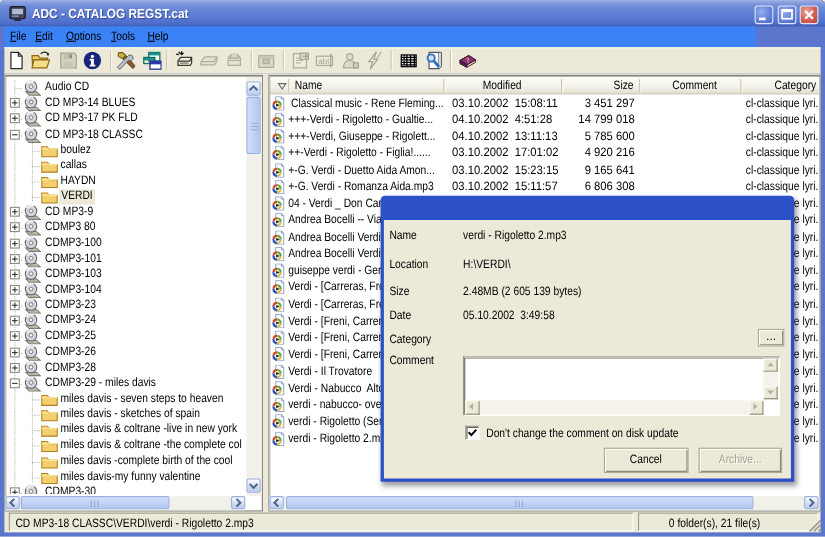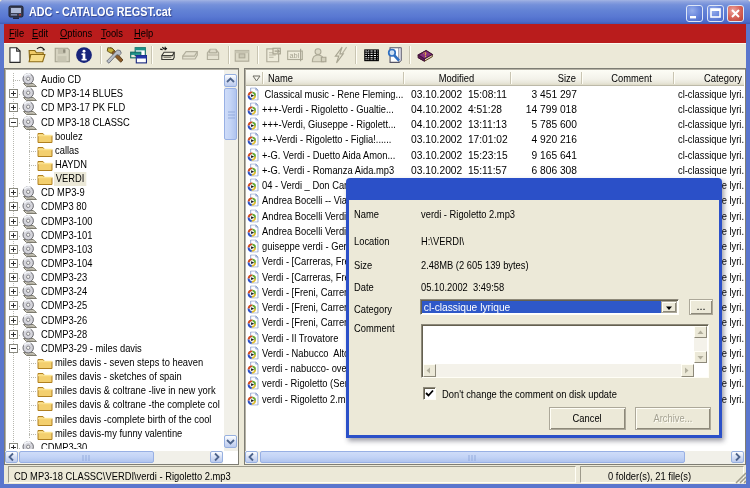--- a/index.html
+++ b/index.html
@@ -10,21 +10,21 @@
 .rnx{transform:scaleX(.93);transform-origin:100% 50%;white-space:nowrap}
 .ctx{transform:scaleX(.85);transform-origin:50% 50%;white-space:nowrap}
 .rtx{transform:scaleX(.85);transform-origin:100% 50%;white-space:nowrap}
 .frame{left:0;top:0;width:750px;height:488px;background:#5a76cd;border-radius:4px 4px 0 0}
 .titlebar{left:0;top:0;width:750px;height:24px;border-radius:4px 4px 0 0;
  background:linear-gradient(180deg,#a3b4e4 0%,#8ba1de 8%,#7490da 20%,#6282d5 45%,#5978d2 70%,#4d6cc9 90%,#3f5cb5 100%)}
 .titletxt{left:29px;top:5px;color:#fff;font-weight:bold;font-size:12px;text-shadow:1px 1px 1px rgba(10,20,80,.5)}
 .capbtn{top:5px;width:17px;height:17px;border-radius:3px;border:1px solid #dfe7f6}
 .b-min,.b-max{background:radial-gradient(circle at 35% 30%,#96aeeb 0%,#6d8ade 45%,#4766c6 100%)}
 .b-close{background:radial-gradient(circle at 35% 30%,#eda6a0 0%,#d9695f 45%,#bc3c30 100%)}
-.menubar{left:4px;top:24px;width:742px;height:19px;background:#b91c1c}
+.menubar{left:4px;top:24px;width:683px;height:19px;background:#3b82f6}
 .menubar span{position:absolute;top:3px}
 .toolbar{left:4px;top:43px;width:742px;height:24px;background:#ece9d8;box-shadow:inset 0 1px 0 #fbfaf1}
 .tsep{top:46px;width:1px;height:18px;background:#c9c5b2;box-shadow:1px 0 0 #fffef6}
 .panel{background:#fff;border:1px solid #7e7d74;box-shadow:inset 1px 1px 0 #b5b2a5}
 .treerow{height:14px;white-space:nowrap}
 .expbox{width:9px;height:9px;background:#fff;border:1px solid #8a8a80}
 .expbox i{position:absolute;background:#303030}
 .expbox .eh{left:1px;top:3px;width:5px;height:1px}
 .expbox .ev{left:3px;top:1px;width:1px;height:5px}
 .lrow{height:15px;white-space:nowrap}
@@ -580,26 +580,20 @@
 <div class="a tx" style="left:5px;top:8px">Name</div>
 <div class="a tx" style="left:72px;top:8px">verdi - Rigoletto 2.mp3</div>
 <div class="a tx" style="left:5px;top:35px">Location</div>
 <div class="a tx" style="left:72px;top:35px">H:\VERDI\</div>
 <div class="a tx" style="left:5px;top:59px">Size</div>
 <div class="a tx" style="left:72px;top:59px">2.48MB (2 605 139 bytes)</div>
 <div class="a tx" style="left:5px;top:81px">Date</div>
 <div class="a tx" style="left:72px;top:81px">05.10.2002&nbsp; 3:49:58</div>
 <div class="a tx" style="left:5px;top:103px">Category</div>
 <div class="a tx" style="left:5px;top:122px">Comment</div>
-<div class="a" style="left:71px;top:99px;width:259px;height:16px;background:#fff;border:1px solid;border-color:#8d897a #fffef6 #fffef6 #8d897a;box-shadow:inset 1px 1px 0 #64604f">
-        <div class="a" style="left:1px;top:1px;width:239px;height:12px;background:#2e58c8;color:#fff;line-height:12px"><span style="display:inline-block;padding-left:2px;transform:scaleX(.93);transform-origin:0 50%">cl-classique lyrique</span></div>
-        <div class="a btn" style="left:240px;top:1px;width:16px;height:12px;line-height:10px"><svg width="8" height="6" viewBox="0 0 8 6">
-            <path d="M1 1.5 h6 l-3 3.5 z" fill="#000"></path>
-          </svg></div>
-      </div>
 <div class="a btn" style="left:340px;top:99px;width:24px;height:16px;line-height:12px">...</div>
 <div class="a" style="left:72px;top:124px;width:288px;height:54px;background:#fff;border:1px solid;border-color:#8d897a #fffef6 #fffef6 #8d897a;box-shadow:inset 1px 1px 0 #64604f">
 <div class="a" style="left:272px;top:1px;width:13px;height:12px;background:#ece9d8;border:1px solid;border-color:#fffef6 #8d897a #8d897a #fffef6;text-align:center"><svg width="9" height="9" viewBox="0 0 9 9">
             <path d="M1.5 6 L4.5 2.5 L7.5 6 Z" fill="#b1ae9c"></path>
           </svg></div>
 <div class="a" style="left:272px;top:26px;width:13px;height:12px;background:#ece9d8;border:1px solid;border-color:#fffef6 #8d897a #8d897a #fffef6;text-align:center"><svg width="9" height="9" viewBox="0 0 9 9">
             <path d="M1.5 3 L7.5 3 L4.5 6.5 Z" fill="#b1ae9c"></path>
           </svg></div>
 <div class="a" style="left:272px;top:13px;width:13px;height:13px;background:#f4f2ea"></div>
 <div class="a" style="left:1px;top:39px;width:271px;height:13px;background:#f4f2ea"></div>

